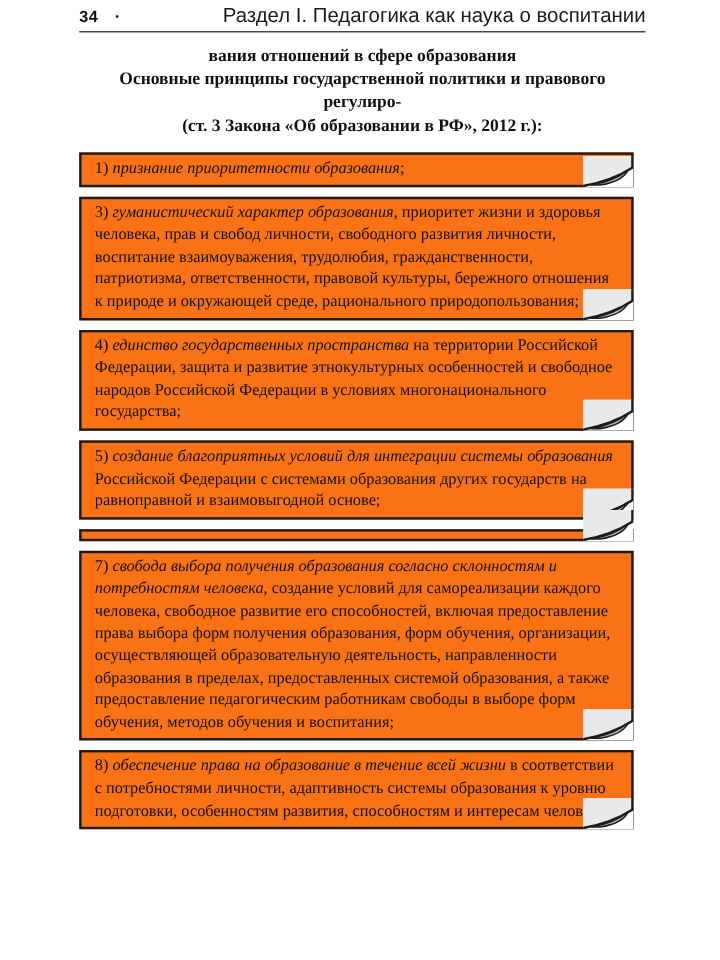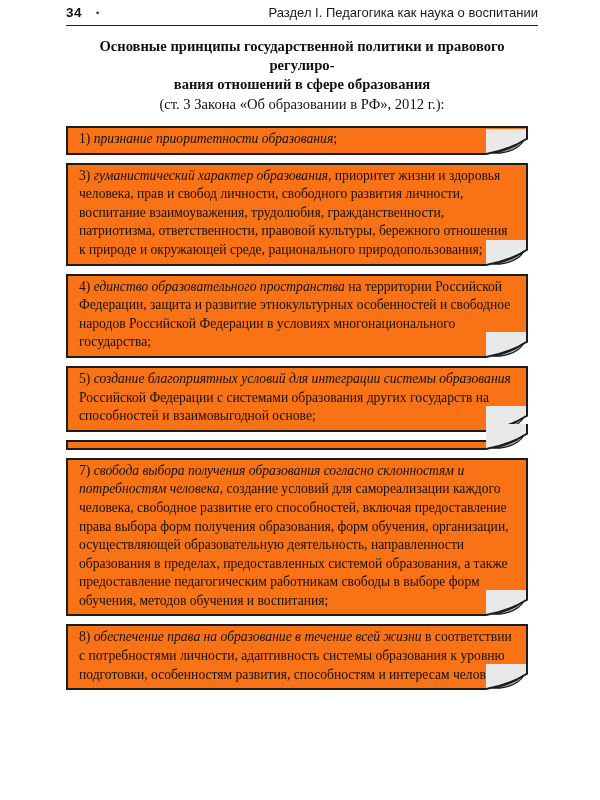--- a/index.html
+++ b/index.html
@@ -25,35 +25,35 @@
     display: flex;
     align-items: baseline;
     justify-content: space-between;
     font-family: "Liberation Sans", sans-serif;
     font-size: 12px;
     line-height: 14px;
   }
   .pagenum-wrap { display: flex; align-items: baseline; gap: 14px; }
   .page-number { font-weight: bold; font-size: 13.5px; letter-spacing: 0.5px; }
   .dot-sep { font-size: 9px; position: relative; top: -1px; color: #222; }
-  .section-title { font-size: 13px; color: #1a1a1a; }
+  .section-title { font-size: 17px; color: #1a1a1a; }
   .header-rule {
     border: none;
     border-top: 1.6px solid #1c1c1c;
     margin: 4px 0 0 0;
   }
   
   .doc-heading {
     text-align: center;
     margin-top: 11px;
     font-size: 14.6px;
     line-height: 19px;
   }
   .doc-heading .bold-line { font-weight: bold; }
-  .doc-heading .sub-line { font-weight: normal; margin-top: 1px; }
+  .doc-heading .sub-line { font-weight: bold; margin-top: 1px; }
   
   .principles {
     margin-top: 12px;
     width: 462px;
   }
   .note {
     position: relative;
     box-sizing: border-box;
     background: #f97316;
     border: 2px solid #1c1c1c;
@@ -84,22 +84,22 @@
     <div class="pagenum-wrap">
       <span class="page-number">34</span>
       <span class="dot-sep">•</span>
     </div>
     <div class="section-title">Раздел I. Педагогика как наука о воспитании</div>
   </div>
 
   <hr class="header-rule">
 
   <div class="doc-heading">
+    <div class="bold-line">вания отношений в сфере образования</div>
     <div class="bold-line">Основные принципы государственной политики и правового регулиро-</div>
-    <div class="bold-line">вания отношений в сфере образования</div>
     <div class="sub-line">(ст. 3 Закона «Об образовании в РФ», 2012 г.):</div>
   </div>
 
   <div class="principles" id="principles">
   <div class="note">
     <span class="note-text"><span class="num">1) </span><span class="lead">признание приоритетности образования</span><span class="rest">;</span></span>
     <svg class="fold" viewBox="0 0 42 26" xmlns="http://www.w3.org/2000/svg">
       <rect x="0" y="0" width="42" height="26" fill="#ffffff"></rect>
       <path d="M0,0 L40,0 L40,10 C29,16.5 14,21.5 0,24 Z" fill="#e9e9e9"></path>
       <path d="M41,0 L41,10.5" stroke="#1c1c1c" stroke-width="2" fill="none"></path>
@@ -114,32 +114,32 @@
     <svg class="fold" viewBox="0 0 42 26" xmlns="http://www.w3.org/2000/svg">
       <rect x="0" y="0" width="42" height="26" fill="#ffffff"></rect>
       <path d="M0,0 L40,0 L40,10 C29,16.5 14,21.5 0,24 Z" fill="#e9e9e9"></path>
       <path d="M41,0 L41,10.5" stroke="#1c1c1c" stroke-width="2" fill="none"></path>
       <path d="M0,25 C14,22.5 29,17.5 40.5,10" stroke="#1c1c1c" stroke-width="2" fill="none" stroke-linecap="round"></path>
       <path d="M7,24.2 C19,22 30,17.5 37.5,11.5 C34,18.5 25,22.5 14,24.2 Z" fill="#b5b5b5" stroke="#1c1c1c" stroke-width="1.3" stroke-linejoin="round"></path>
     </svg>
   </div>
 
   <div class="note">
-    <span class="note-text"><span class="num">4) </span><span class="lead">единство образовательного пространства</span><span class="rest"> на территории Российской Федерации, защита и развитие этнокультурных особенностей и свободное народов Российской Федерации в условиях многонационального государства;</span></span>
+    <span class="note-text"><span class="num">4) </span><span class="lead">единство государственных пространства</span><span class="rest"> на территории Российской Федерации, защита и развитие этнокультурных особенностей и свободное народов Российской Федерации в условиях многонационального государства;</span></span>
     <svg class="fold" viewBox="0 0 42 26" xmlns="http://www.w3.org/2000/svg">
       <rect x="0" y="0" width="42" height="26" fill="#ffffff"></rect>
       <path d="M0,0 L40,0 L40,10 C29,16.5 14,21.5 0,24 Z" fill="#e9e9e9"></path>
       <path d="M41,0 L41,10.5" stroke="#1c1c1c" stroke-width="2" fill="none"></path>
       <path d="M0,25 C14,22.5 29,17.5 40.5,10" stroke="#1c1c1c" stroke-width="2" fill="none" stroke-linecap="round"></path>
       <path d="M7,24.2 C19,22 30,17.5 37.5,11.5 C34,18.5 25,22.5 14,24.2 Z" fill="#b5b5b5" stroke="#1c1c1c" stroke-width="1.3" stroke-linejoin="round"></path>
     </svg>
   </div>
 
   <div class="note">
-    <span class="note-text"><span class="num">5) </span><span class="lead">создание благоприятных условий для интеграции системы образования</span><span class="rest"> Российской Федерации с системами образования других государств на способностей и взаимовыгодной основе;</span></span>
+    <span class="note-text"><span class="num">5) </span><span class="lead">создание благоприятных условий для интеграции системы образования</span><span class="rest"> Российской Федерации с системами образования других государств на равноправной и взаимовыгодной основе;</span></span>
     <svg class="fold" viewBox="0 0 42 26" xmlns="http://www.w3.org/2000/svg">
       <rect x="0" y="0" width="42" height="26" fill="#ffffff"></rect>
       <path d="M0,0 L40,0 L40,10 C29,16.5 14,21.5 0,24 Z" fill="#e9e9e9"></path>
       <path d="M41,0 L41,10.5" stroke="#1c1c1c" stroke-width="2" fill="none"></path>
       <path d="M0,25 C14,22.5 29,17.5 40.5,10" stroke="#1c1c1c" stroke-width="2" fill="none" stroke-linecap="round"></path>
       <path d="M7,24.2 C19,22 30,17.5 37.5,11.5 C34,18.5 25,22.5 14,24.2 Z" fill="#b5b5b5" stroke="#1c1c1c" stroke-width="1.3" stroke-linejoin="round"></path>
     </svg>
   </div>
 
   <div class="note">

